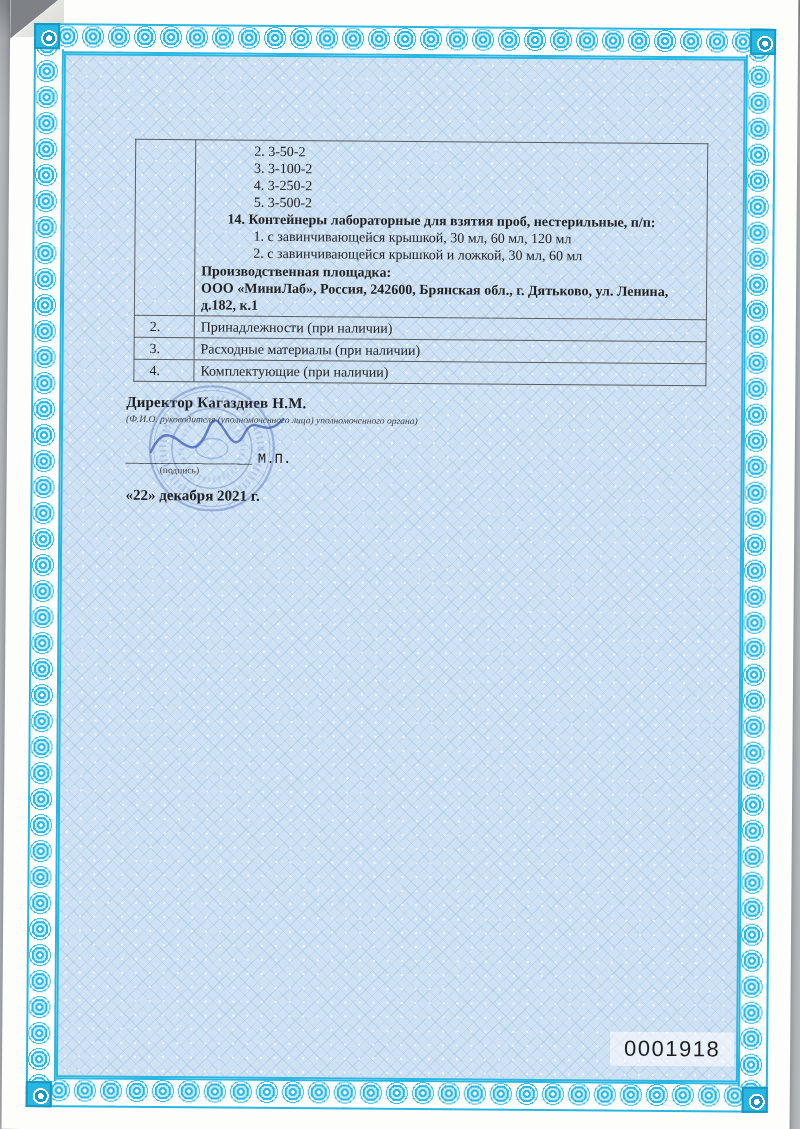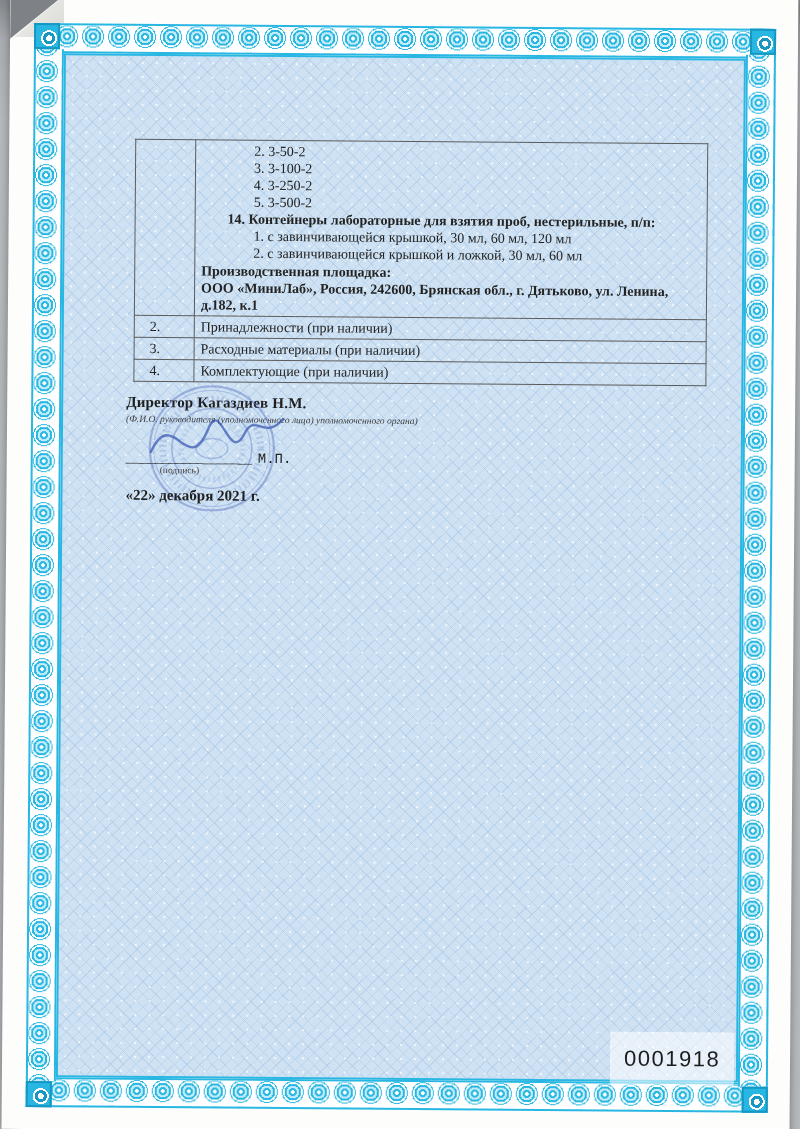--- a/index.html
+++ b/index.html
@@ -80,21 +80,21 @@
   .sig-line{position:absolute;left:63px;top:394px;font-size:14px;color:#222;}
   .sig-line .mp{font-size:14px;color:#1f1f1f;margin-left:6px;font-family:Liberation Mono, monospace;}
   .sig-pod{position:absolute;left:63px;top:409px;font-size:9.5px;color:#3c3c3c;margin-left:34px;}
   .sig-date{position:absolute;left:63px;top:431px;font-weight:bold;font-size:15px;color:#1f1f1f;}
   .stamp{position:absolute;left:70px;top:318px;width:158px;height:150px;opacity:.8;pointer-events:none;}
 
   
   .serial{
     position:absolute;left:552px;top:972px;
     font-family:"Liberation Sans",sans-serif;font-size:22px;color:#1c1c1c;letter-spacing:1.5px;
-    background:rgba(255,255,255,.55);padding:14px 14px;border-radius:2px;
+    background:rgba(255,255,255,.55);padding:4px 14px;border-radius:2px;
   }
 </style>
 </head>
 <body>
 
 <div class="scene">
   <div class="paper">
 
     <div class="corner-cut"></div>
     <div class="corner-flap"></div>

